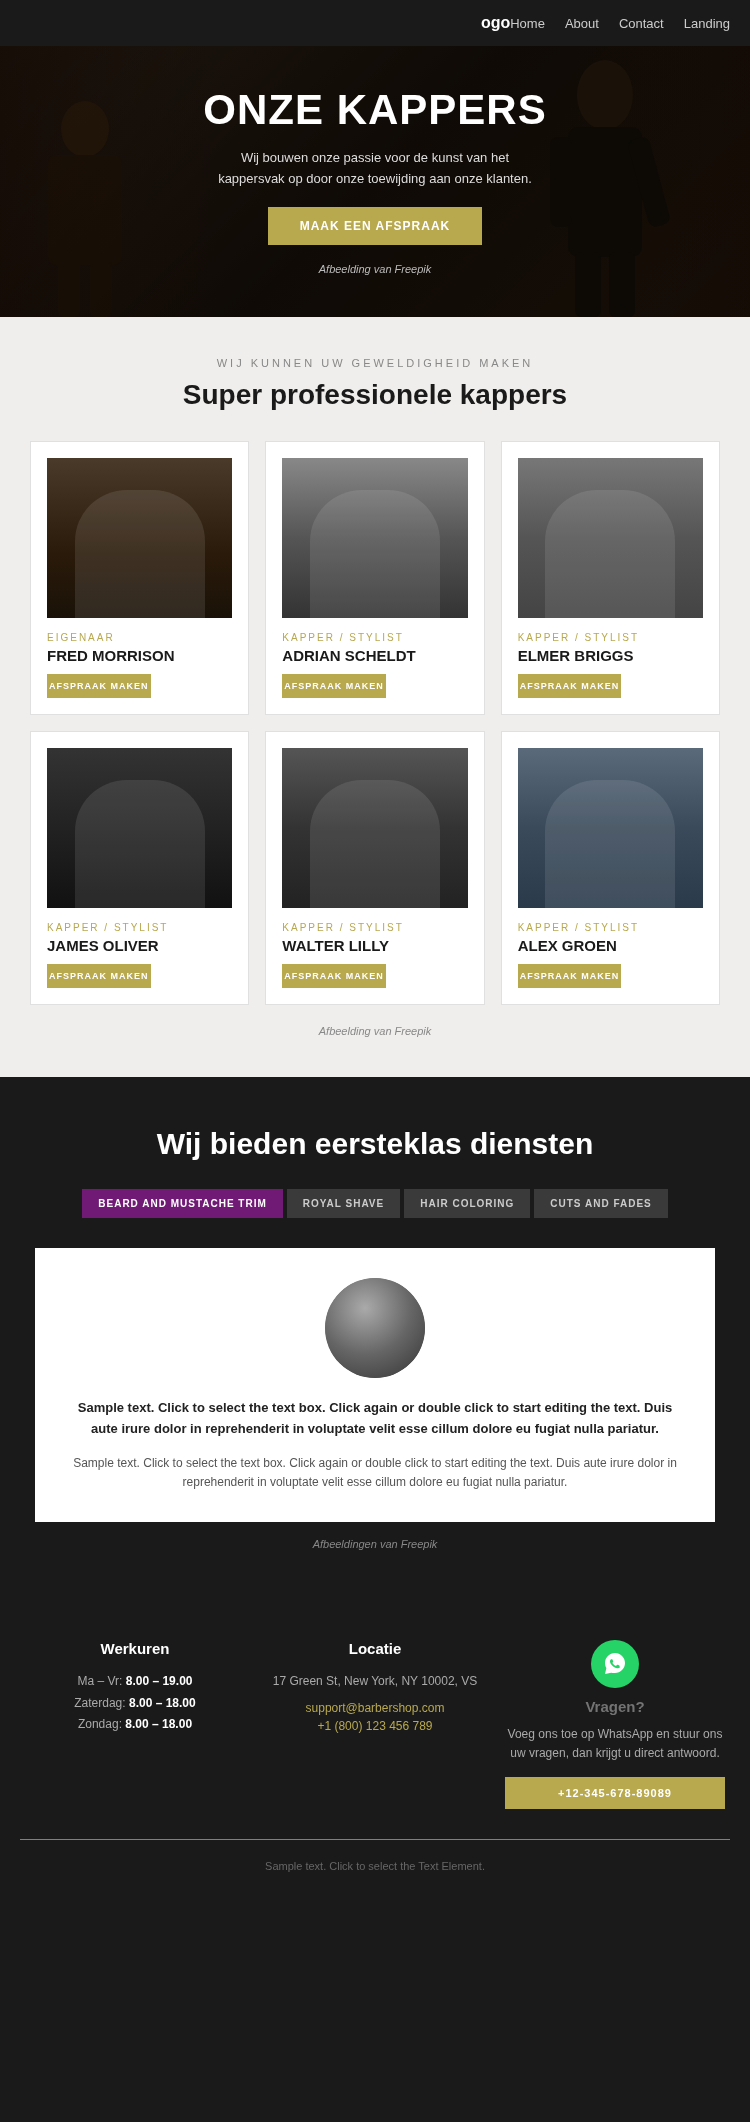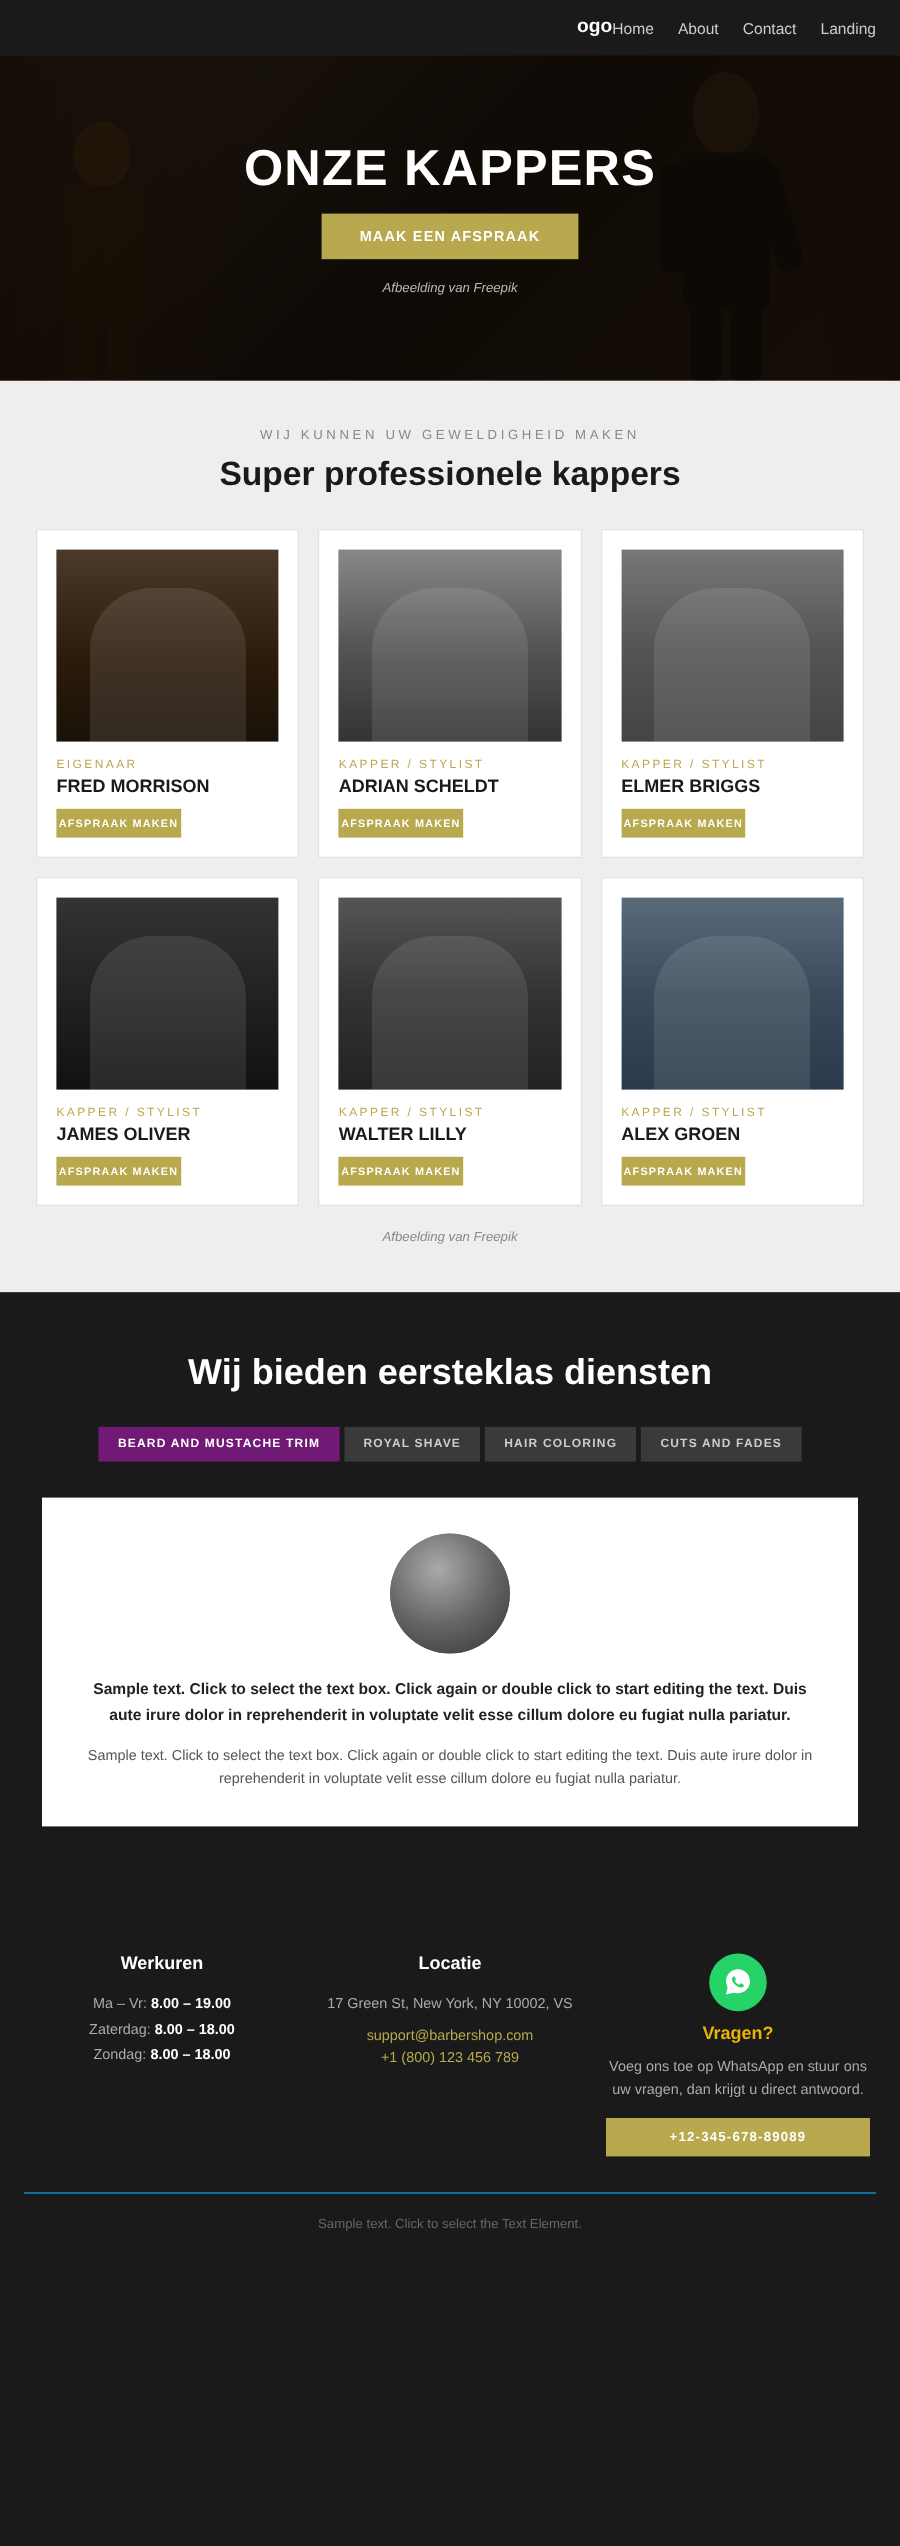--- a/index.html
+++ b/index.html
@@ -286,21 +286,21 @@
       border-radius: 50%;
       margin: 0 auto 10px;
       display: flex;
       align-items: center;
       justify-content: center;
       font-size: 22px;
     }
     .footer-vragen-title {
       font-size: 15px;
       font-weight: bold;
-      color: #eab308;
+      color: #737373;
       margin-bottom: 10px;
     }
     .footer-vragen-text {
       color: #aaa;
       font-size: 12px;
       line-height: 1.6;
       margin-bottom: 14px;
       text-align: center;
     }
     .whatsapp-btn {
@@ -372,20 +372,21 @@
   <div style="position:absolute;left:30px;bottom:0;width:110px;height:220px;opacity:0.5;">
     <svg viewBox="0 0 110 220" width="110" height="220" xmlns="http://www.w3.org/2000/svg">
       <ellipse cx="55" cy="32" rx="24" ry="28" fill="#2a1a0a"></ellipse>
       <rect x="18" y="58" width="74" height="110" rx="8" fill="#1a1005"></rect>
       <rect x="60" y="165" width="22" height="55" rx="5" fill="#1a1005"></rect>
       <rect x="28" y="165" width="22" height="55" rx="5" fill="#1a1005"></rect>
     </svg>
   </div>
   <div class="hero-content">
     <h1 class="hero-title">ONZE KAPPERS</h1>
+    <p class="hero-subtitle">Wij bouwen onze passie voor de kunst van het kappersvak op door onze toewijding aan onze klanten.</p>
     <button class="hero-btn">MAAK EEN AFSPRAAK</button>
     <br>
     <span class="hero-credit">Afbeelding van Freepik</span>
   </div>
 </section>
 
 <section class="barbers-section">
   <p class="section-subtitle">WIJ KUNNEN UW GEWELDIGHEID MAKEN</p>
   <h2 class="section-title">Super professionele kappers</h2>
   <div class="barbers-grid">
@@ -463,20 +464,21 @@
     <button class="tab-btn inactive">HAIR COLORING</button>
     <button class="tab-btn inactive">CUTS AND FADES</button>
   </div>
   <div class="service-content">
     <div class="service-avatar">
       <div class="service-avatar-inner"></div>
     </div>
     <p class="service-text-bold">Sample text. Click to select the text box. Click again or double click to start editing the text. Duis aute irure dolor in reprehenderit in voluptate velit esse cillum dolore eu fugiat nulla pariatur.</p>
     <p class="service-text-normal">Sample text. Click to select the text box. Click again or double click to start editing the text. Duis aute irure dolor in reprehenderit in voluptate velit esse cillum dolore eu fugiat nulla pariatur.</p>
   </div>
+  <p class="services-credit">Afbeeldingen van Freepik</p>
 </section>
 
 <footer class="footer">
   <div class="footer-grid">
 
     <div>
       <div class="footer-col-title">Werkuren</div>
       <div class="footer-text">
         <span>Ma – Vr:</span>
         <strong>8.00 – 19.00</strong>

